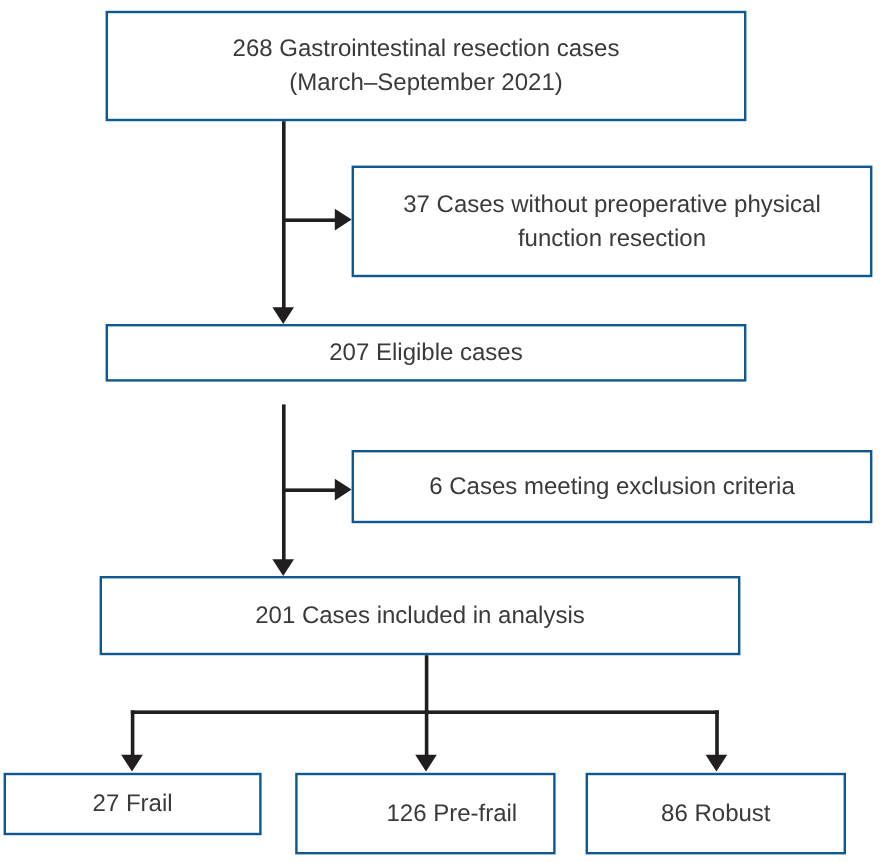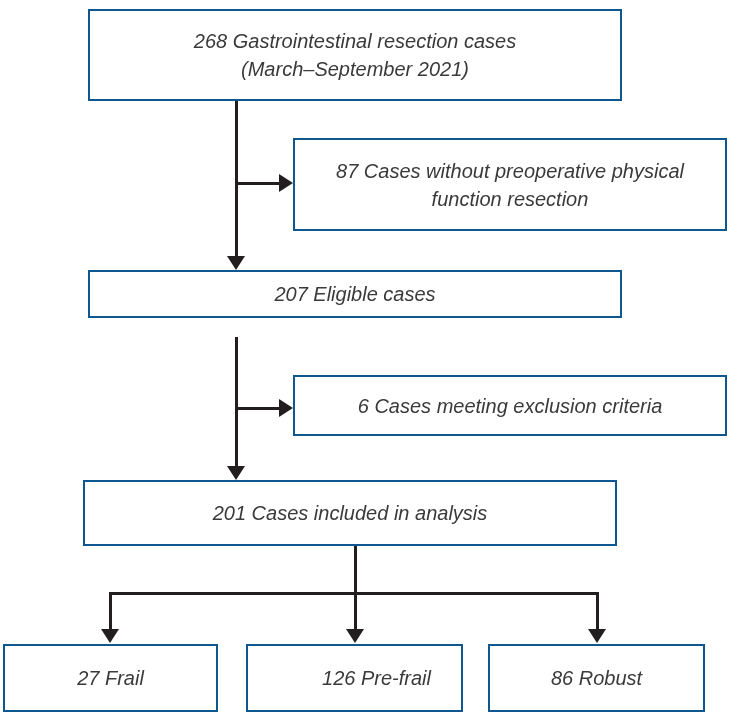--- a/index.html
+++ b/index.html
@@ -21,21 +21,20 @@
     border: 2.5px solid #0f578f;
     background: #ffffff;
     display: flex;
     flex-direction: column;
     align-items: center;
     justify-content: center;
     text-align: left;
     color: #3a3a3a;
     font-size: 20px;
     line-height: 28px;
-    font-style: italic;
   }
   .node span { display: block; white-space: nowrap; }
 
   .vline { position: absolute; width: 3px; background: #221e1f; }
   .hline { position: absolute; height: 3px; background: #221e1f; }
   .head-down {
     position: absolute; width: 0; height: 0;
     border-left: 9px solid transparent;
     border-right: 9px solid transparent;
     border-top: 14px solid #221e1f;
@@ -46,36 +45,36 @@
     border-bottom: 9px solid transparent;
     border-left: 14px solid #221e1f;
   }
 
   
   #node-total     { left: 88px;  top: 9px;   width: 534px; height: 92px; }
   #node-noassess  { left: 293px; top: 138px; width: 434px; height: 93px; }
   #node-eligible  { left: 88px;  top: 270px; width: 534px; height: 48px; }
   #node-exclusion { left: 293px; top: 375px; width: 434px; height: 61px; }
   #node-included  { left: 83px;  top: 480px; width: 534px; height: 66px; }
-  #node-frail     { left: 3px;   top: 644px; width: 215px; height: 68px; }
+  #node-frail     { left: 3px;   top: 644px; width: 215px; height: 52px; }
   #node-prefrail  { left: 246px; top: 644px; width: 217px; height: 68px; padding-left: 44px; }
   #node-robust    { left: 488px; top: 644px; width: 217px; height: 68px; }
 </style>
 </head>
 <body>
 
 <div class="canvas">
 
   <div class="node" id="node-total">
     <span>268 Gastrointestinal resection cases</span>
     <span>(March–September 2021)</span>
   </div>
 
   <div class="node" id="node-noassess">
-    <span>87 Cases without preoperative physical</span>
+    <span>37 Cases without preoperative physical</span>
     <span>function resection</span>
   </div>
 
   <div class="node" id="node-eligible">
     <span>207 Eligible cases</span>
   </div>
 
   <div class="node" id="node-exclusion">
     <span>6 Cases meeting exclusion criteria</span>
   </div>

